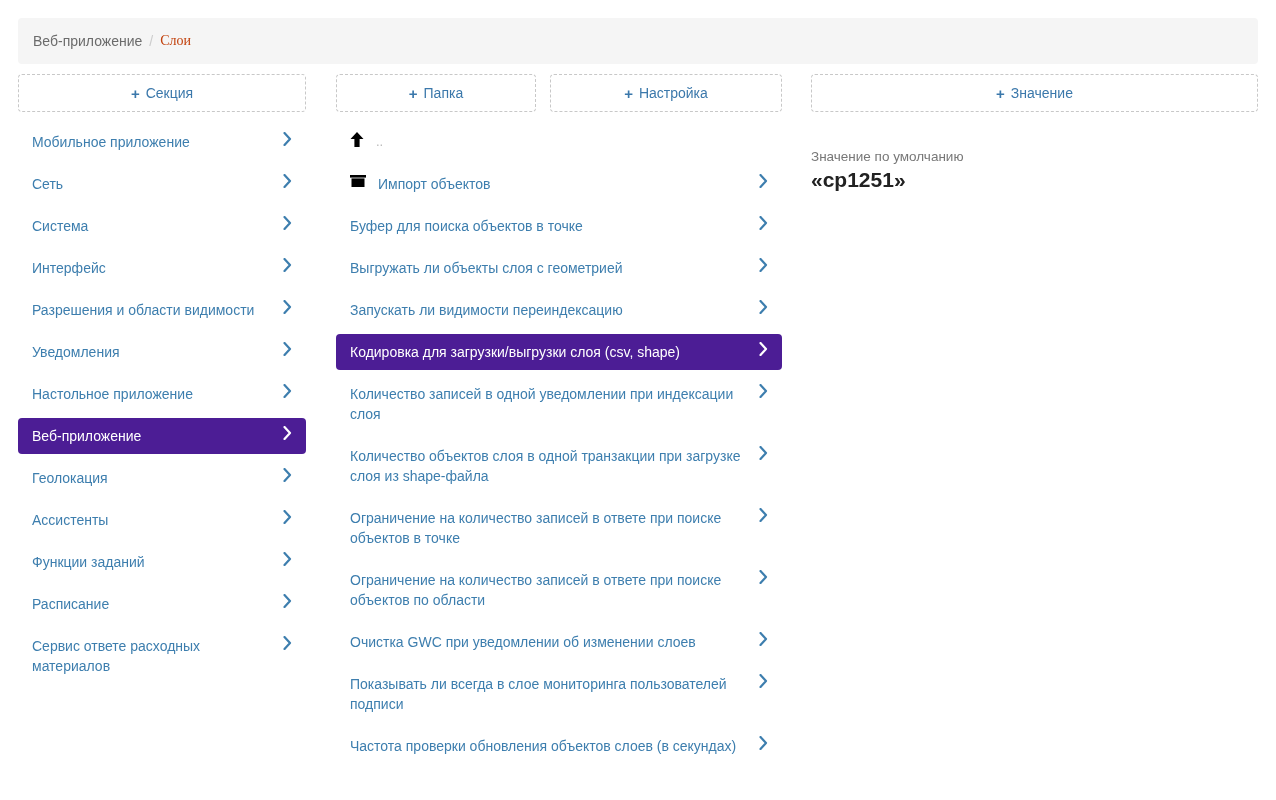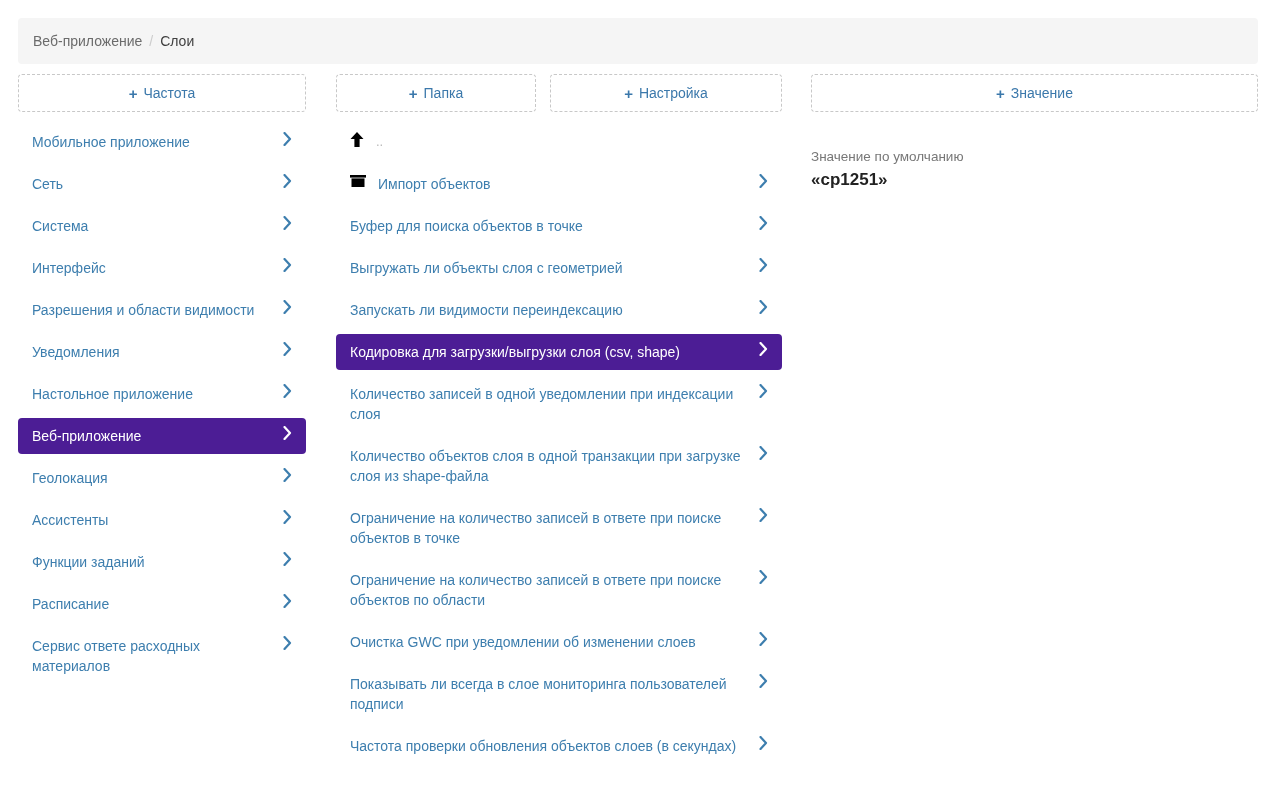--- a/index.html
+++ b/index.html
@@ -28,21 +28,21 @@
     align-items: center;
     padding: 0 15px;
     font-size: 14px;
   }
   .crumb-link {
     color: #6b6b6b;
     text-decoration: none;
     cursor: pointer;
   }
   .crumb-sep { color: #cccccc; margin: 0 7px; }
-  .crumb-current { color: #404040; }
+  .crumb-current { color: #c2410c; font-family: Liberation Serif, serif; }
 
   
   .cols {
     position: absolute;
     left: 0; top: 74px;
     width: 1276px;
     height: 726px;
   }
   .col { position: absolute; top: 0; }
   .col-1 { left: 18px;  width: 288px; }
@@ -134,21 +134,21 @@
     top: 74px;
     width: 447px;
   }
   .default-label {
     color: #777777;
     font-size: 13.5px;
     line-height: 18px;
   }
   .default-value {
     color: #222222;
-    font-size: 17px;
+    font-size: 21px;
     font-weight: bold;
     line-height: 24px;
     margin-top: 2px;
   }
 </style>
 </head>
 <body>
 
 <div class="page">
 
@@ -156,21 +156,21 @@
     <span class="crumb-link">Веб-приложение</span>
     <span class="crumb-sep">/</span>
     <span class="crumb-current">Слои</span>
   </div>
 
   <div class="cols">
 
     <div class="col col-1">
       <button class="add-btn">
         <span class="plus">+</span>
-        <span>Частота</span>
+        <span>Секция</span>
       </button>
     </div>
 
     <div class="col col-2">
       <button class="add-btn">
         <span class="plus">+</span>
         <span>Папка</span>
       </button>
     </div>
 

